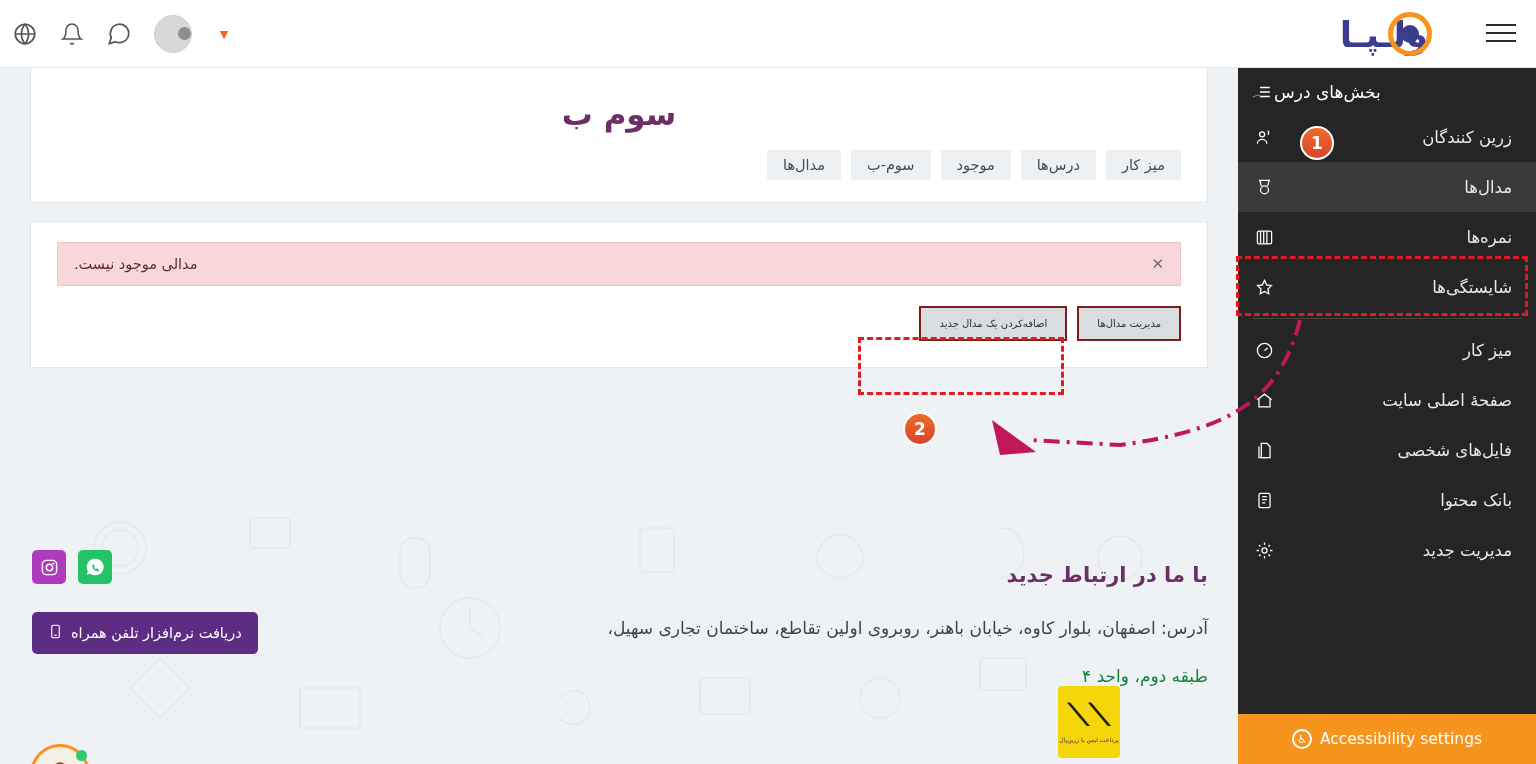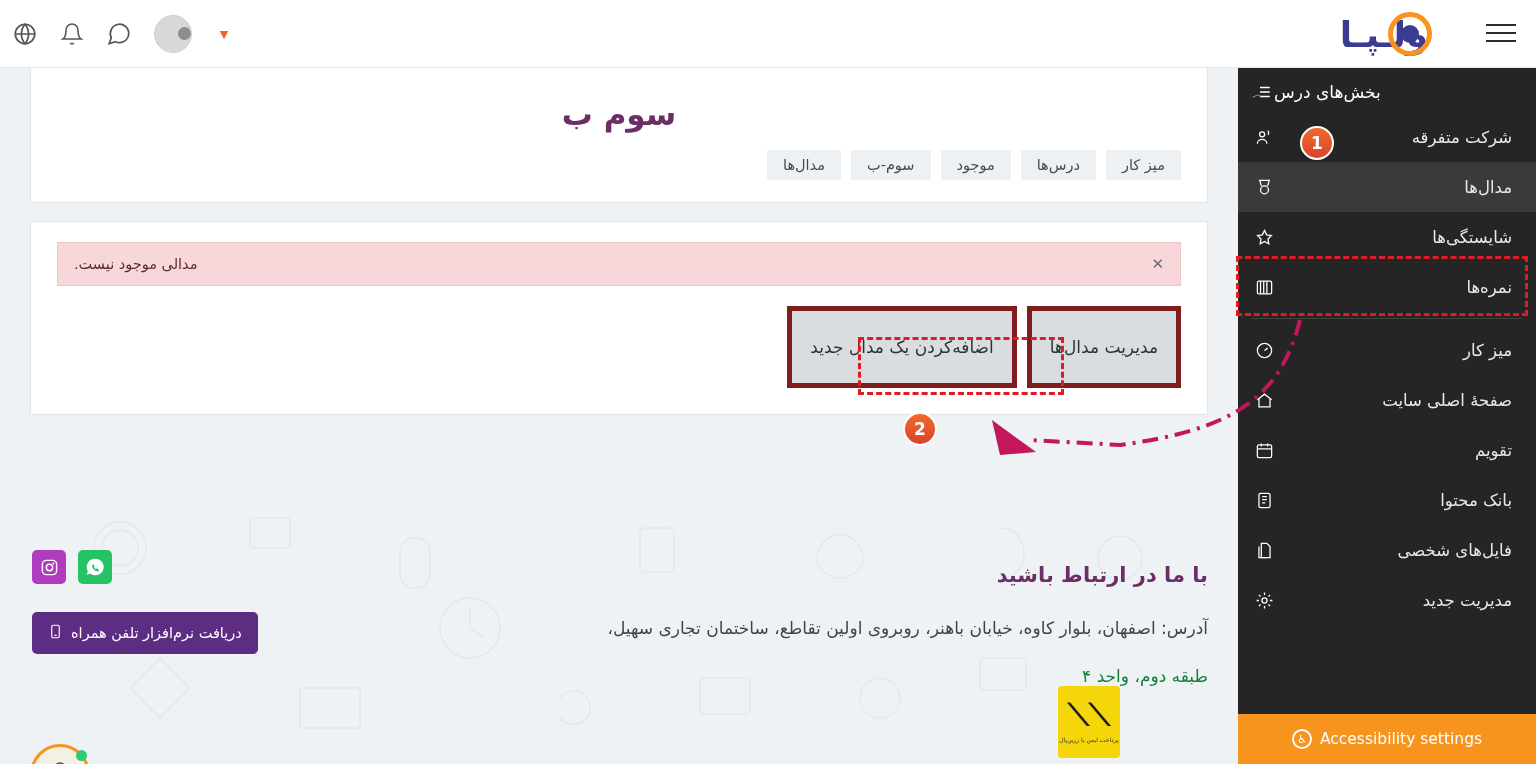--- a/index.html
+++ b/index.html
@@ -151,23 +151,23 @@
     display: flex; align-items: center; justify-content: space-between;
     padding: 0 16px;
     font-size: 14.5px;
     margin-bottom: 20px;
   }
   .alert .msg { flex: 1; text-align: left; }
   .alert .x { color: #6b6b6b; font-size: 15px; cursor: pointer; }
   .btn-row { display: flex; flex-direction: row; justify-content: flex-start; gap: 10px; direction: rtl; }
   .btn {
     background: #d9dde0; color: #2c3338;
-    border: 5px solid #7f1d1d;
-    font-size: 17px;
-    padding: 26px 18px;
+    border: 2px solid #7f1d1d;
+    font-size: 10px;
+    padding: 10px 18px;
     cursor: pointer;
     font-family: inherit;
   }
 
   
   .footer {
     position: absolute; top: 420px; right: 0;
     width: 1238px; height: 276px;
     background: #eef2f5;
     overflow: hidden;
@@ -324,21 +324,21 @@
           <path d="M300 200h60v40h-60z"></path>
           <path d="M560 210c14-14 30-6 30 10s-20 22-30 10"></path>
           <rect x="700" y="190" width="50" height="36" rx="5"></rect>
           <circle cx="880" cy="210" r="20"></circle>
           <path d="M160 170l30 30-30 30-30-30z"></path>
           <rect x="400" y="50" width="30" height="50" rx="14"></rect>
           <path d="M1000 40c16 0 24 12 24 26s-10 24-24 24"></path>
         </g>
       </svg>
 
-      <div class="footer-title">با ما در ارتباط باشید</div>
+      <div class="footer-title">با ما در ارتباط جدید</div>
       <div class="footer-line1">آدرس: اصفهان، بلوار کاوه، خیابان باهنر، روبروی اولین تقاطع، ساختمان تجاری سهیل،</div>
       <div class="footer-line2">طبقه دوم، واحد ۴</div>
 
       <div class="social">
         <div class="sbtn wa">
           <svg width="20" height="20" viewBox="0 0 24 24" fill="#fff">
               <path d="M12 2a10 10 0 0 0-8.6 15l-1.2 4.4 4.5-1.2A10 10 0 1 0 12 2zm5.2 14c-.2.6-1.2 1.2-1.7 1.2-.5.1-1 .1-1.7-.1-1.6-.6-3.3-2.1-4.4-3.9-.4-.7-.8-1.6-.8-2.4 0-.8.4-1.3.6-1.5.2-.2.4-.3.6-.3h.4c.2 0 .3 0 .5.4l.7 1.6c.1.2 0 .4-.1.5l-.3.4c-.1.1-.2.3-.1.5.3.6 1 1.5 1.8 2 .3.2.5.2.7 0l.5-.6c.2-.2.3-.2.5-.1l1.5.8c.2.1.3.2.3.3 0 .1 0 .6-.2 1z"></path>
             </svg>
         </div>
         <div class="sbtn ig">
@@ -382,59 +382,59 @@
       <span class="chev">︿</span>
       <span class="lbl">بخش‌های درس</span>
       <span class="ico">
         <svg width="18" height="18" viewBox="0 0 24 24" fill="none" stroke="#fff" stroke-width="1.8">
             <path d="M8 6h13M8 12h13M8 18h13M3 6h.01M3 12h.01M3 18h.01"></path>
           </svg>
       </span>
     </div>
 
     <div class="side-item">
-      <span class="lbl">شرکت متفرقه</span>
+      <span class="lbl">زرین کنندگان</span>
       <span class="ico">
         <svg width="19" height="19" viewBox="0 0 24 24" fill="none" stroke="#fff" stroke-width="1.6">
             <circle cx="9" cy="8" r="3.2"></circle>
             <path d="M3 20c0-3.3 2.7-5.5 6-5.5s6 2.2 6 5.5"></path>
             <path d="M16 8.5a3 3 0 0 0 0-5"></path>
           </svg>
       </span>
     </div>
 
     <div class="side-item active">
       <span class="lbl">مدال‌ها</span>
       <span class="ico">
         <svg width="19" height="19" viewBox="0 0 24 24" fill="none" stroke="#fff" stroke-width="1.6">
             <circle cx="12" cy="15" r="5"></circle>
             <path d="M8 10 6 3h12l-2 7"></path>
           </svg>
       </span>
     </div>
 
     <div class="side-item">
-      <span class="lbl">شایستگی‌ها</span>
-      <span class="ico">
-        <svg width="19" height="19" viewBox="0 0 24 24" fill="none" stroke="#fff" stroke-width="1.6">
-            <path d="M12 3l2.7 5.6 6.1.9-4.4 4.3 1 6.1-5.4-2.9-5.4 2.9 1-6.1L3.2 9.5l6.1-.9z"></path>
-          </svg>
-      </span>
-    </div>
-
-    <div class="side-item">
       <span class="lbl">نمره‌ها</span>
       <span class="ico">
         <svg width="19" height="19" viewBox="0 0 24 24" fill="none" stroke="#fff" stroke-width="1.6">
             <rect x="3" y="4" width="18" height="16" rx="2"></rect>
             <path d="M7 4v16M11 4v16M15 4v16"></path>
           </svg>
       </span>
     </div>
 
+    <div class="side-item">
+      <span class="lbl">شایستگی‌ها</span>
+      <span class="ico">
+        <svg width="19" height="19" viewBox="0 0 24 24" fill="none" stroke="#fff" stroke-width="1.6">
+            <path d="M12 3l2.7 5.6 6.1.9-4.4 4.3 1 6.1-5.4-2.9-5.4 2.9 1-6.1L3.2 9.5l6.1-.9z"></path>
+          </svg>
+      </span>
+    </div>
+
     <div class="side-sep"></div>
 
     <div class="side-item">
       <span class="lbl">میز کار</span>
       <span class="ico">
         <svg width="19" height="19" viewBox="0 0 24 24" fill="none" stroke="#fff" stroke-width="1.6">
             <circle cx="12" cy="12" r="9"></circle>
             <path d="M12 12l4-3"></path>
           </svg>
       </span>
@@ -443,46 +443,37 @@
     <div class="side-item">
       <span class="lbl">صفحهٔ اصلی سایت</span>
       <span class="ico">
         <svg width="19" height="19" viewBox="0 0 24 24" fill="none" stroke="#fff" stroke-width="1.6">
             <path d="M3 11l9-7 9 7"></path>
             <path d="M5 10v10h14V10"></path>
           </svg>
       </span>
     </div>
 
-    <div class="side-item">
-      <span class="lbl">تقویم</span>
-      <span class="ico">
-        <svg width="19" height="19" viewBox="0 0 24 24" fill="none" stroke="#fff" stroke-width="1.6">
-            <rect x="3" y="5" width="18" height="16" rx="2"></rect>
-            <path d="M3 10h18M8 3v4M16 3v4"></path>
+
+    <div class="side-item">
+      <span class="lbl">فایل‌های شخصی</span>
+      <span class="ico">
+        <svg width="19" height="19" viewBox="0 0 24 24" fill="none" stroke="#fff" stroke-width="1.6">
+            <path d="M8 3h7l4 4v14H8z"></path>
+            <path d="M5 7v14h10"></path>
           </svg>
       </span>
     </div>
 
     <div class="side-item">
       <span class="lbl">بانک محتوا</span>
       <span class="ico">
         <svg width="19" height="19" viewBox="0 0 24 24" fill="none" stroke="#fff" stroke-width="1.6">
             <rect x="5" y="3" width="14" height="18" rx="2"></rect>
             <path d="M9 7h6M9 11h6M9 15h4"></path>
-          </svg>
-      </span>
-    </div>
-
-    <div class="side-item">
-      <span class="lbl">فایل‌های شخصی</span>
-      <span class="ico">
-        <svg width="19" height="19" viewBox="0 0 24 24" fill="none" stroke="#fff" stroke-width="1.6">
-            <path d="M8 3h7l4 4v14H8z"></path>
-            <path d="M5 7v14h10"></path>
           </svg>
       </span>
     </div>
 
     <div class="side-item">
       <span class="lbl">مدیریت جدید</span>
       <span class="ico">
         <svg width="19" height="19" viewBox="0 0 24 24" fill="none" stroke="#fff" stroke-width="1.6">
             <circle cx="12" cy="12" r="3.2"></circle>
             <path d="M12 2v3M12 19v3M2 12h3M19 12h3M5 5l2 2M17 17l2 2M19 5l-2 2M7 17l-2 2"></path>

